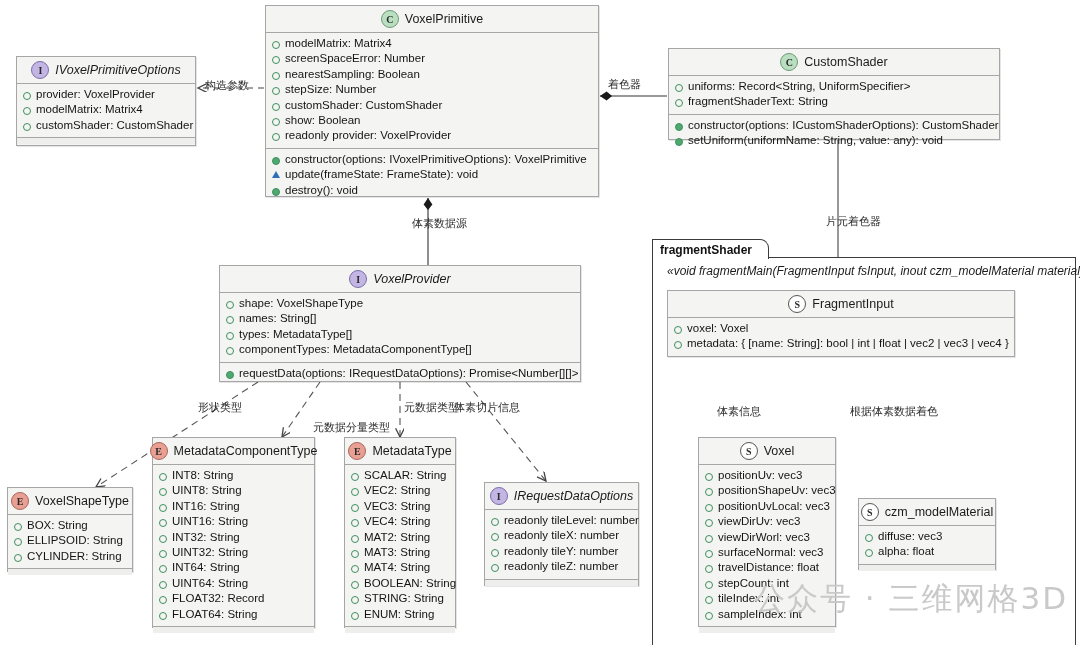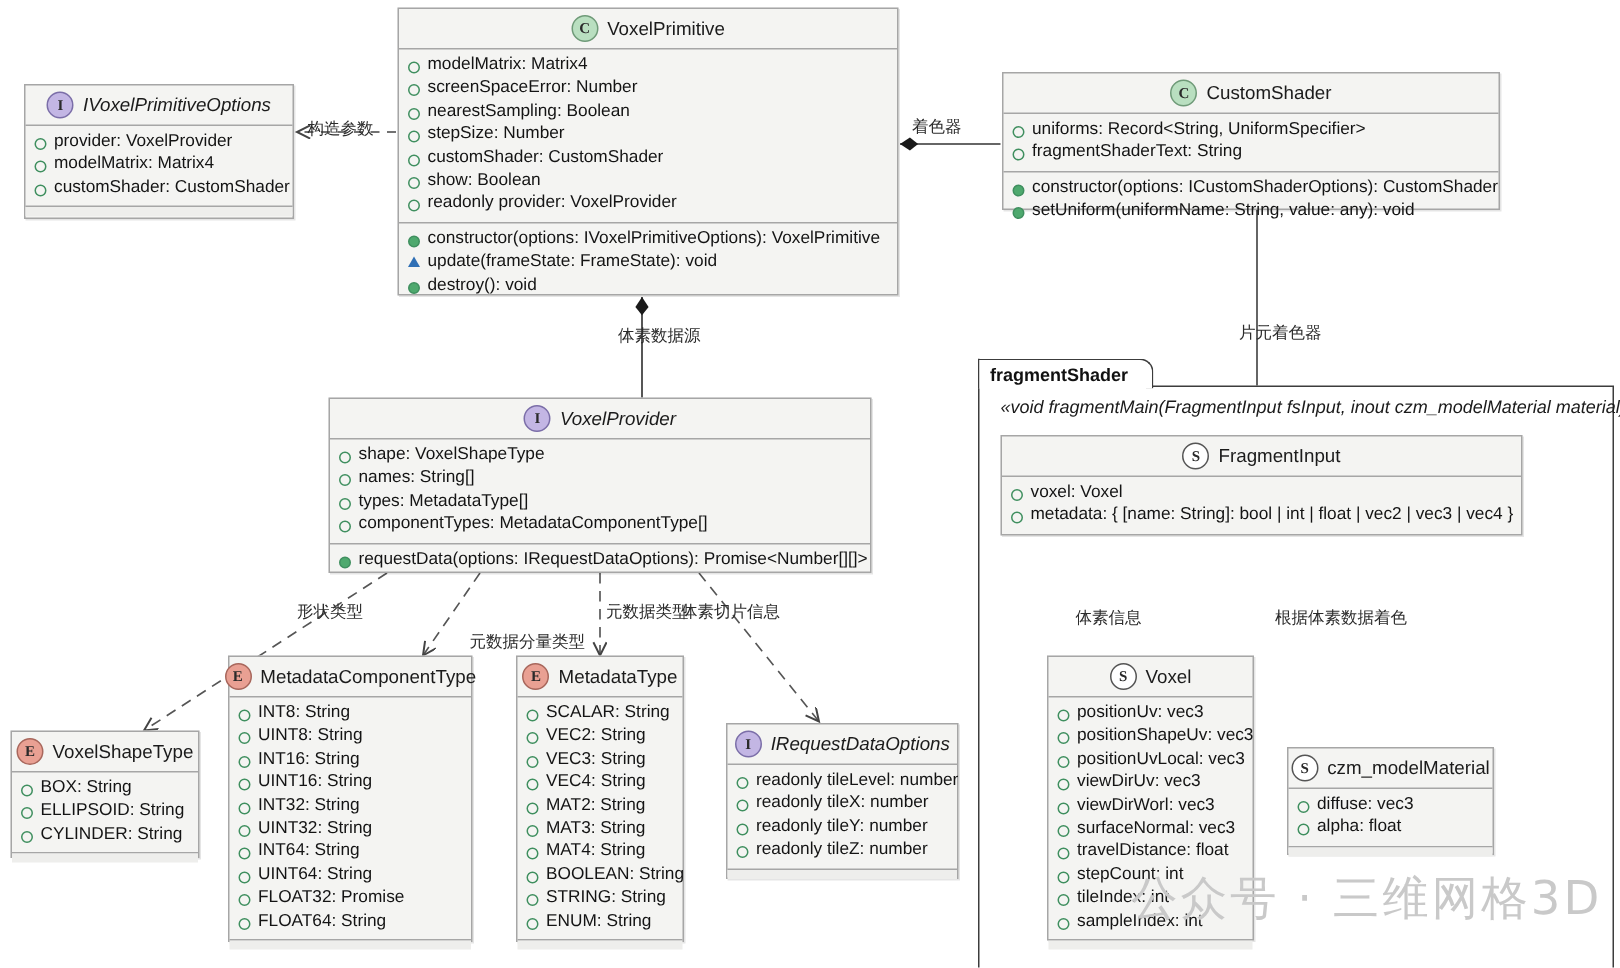--- a/index.html
+++ b/index.html
@@ -371,21 +371,21 @@
       <div class="row">
           <span class="bullet"></span>
           <span>INT64: String</span>
         </div>
       <div class="row">
           <span class="bullet"></span>
           <span>UINT64: String</span>
         </div>
       <div class="row">
           <span class="bullet"></span>
-          <span>FLOAT32: Promise</span>
+          <span>FLOAT32: Record</span>
         </div>
       <div class="row">
           <span class="bullet"></span>
           <span>FLOAT64: String</span>
         </div>
     </div>
     <div class="sect foot"></div>
   </div>
 
   <div class="uml" style="left:344px;top:437px;width:112px;height:191px;">

